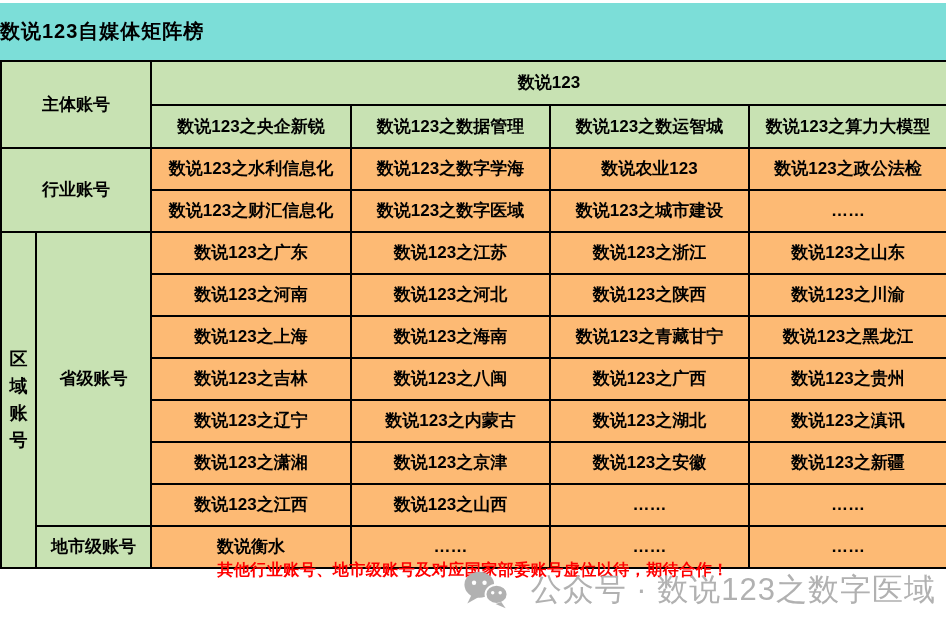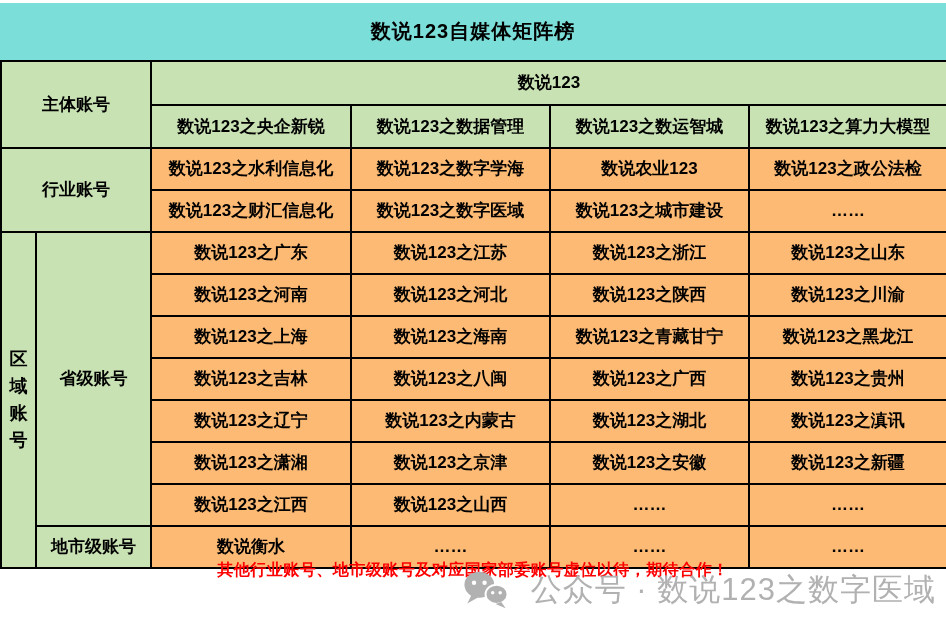--- a/index.html
+++ b/index.html
@@ -10,21 +10,21 @@
     --wm-c:#B1B1B1;
   }
   html,body{margin:0;padding:0;}
   body{
     width:946px;height:623px;background:#ffffff;position:relative;overflow:hidden;
     font-family:"Liberation Sans","DejaVu Sans",sans-serif;color:#000;
   }
   .titlebar{
     position:absolute;left:0;top:3px;width:946px;height:57px;
     background:var(--header-bg);
-    display:flex;align-items:center;justify-content:center;
+    display:flex;align-items:center;
   }
   .titlebar .t{font-size:20px;font-weight:700;letter-spacing:1px;}
   table.matrix{
     position:absolute;left:0;top:60px;width:946px;
     border-collapse:collapse;table-layout:fixed;
   }
   table.matrix td{
     border:2px solid var(--border-c);
     text-align:center;vertical-align:middle;
     font-weight:700;font-size:17px;line-height:1.15;

